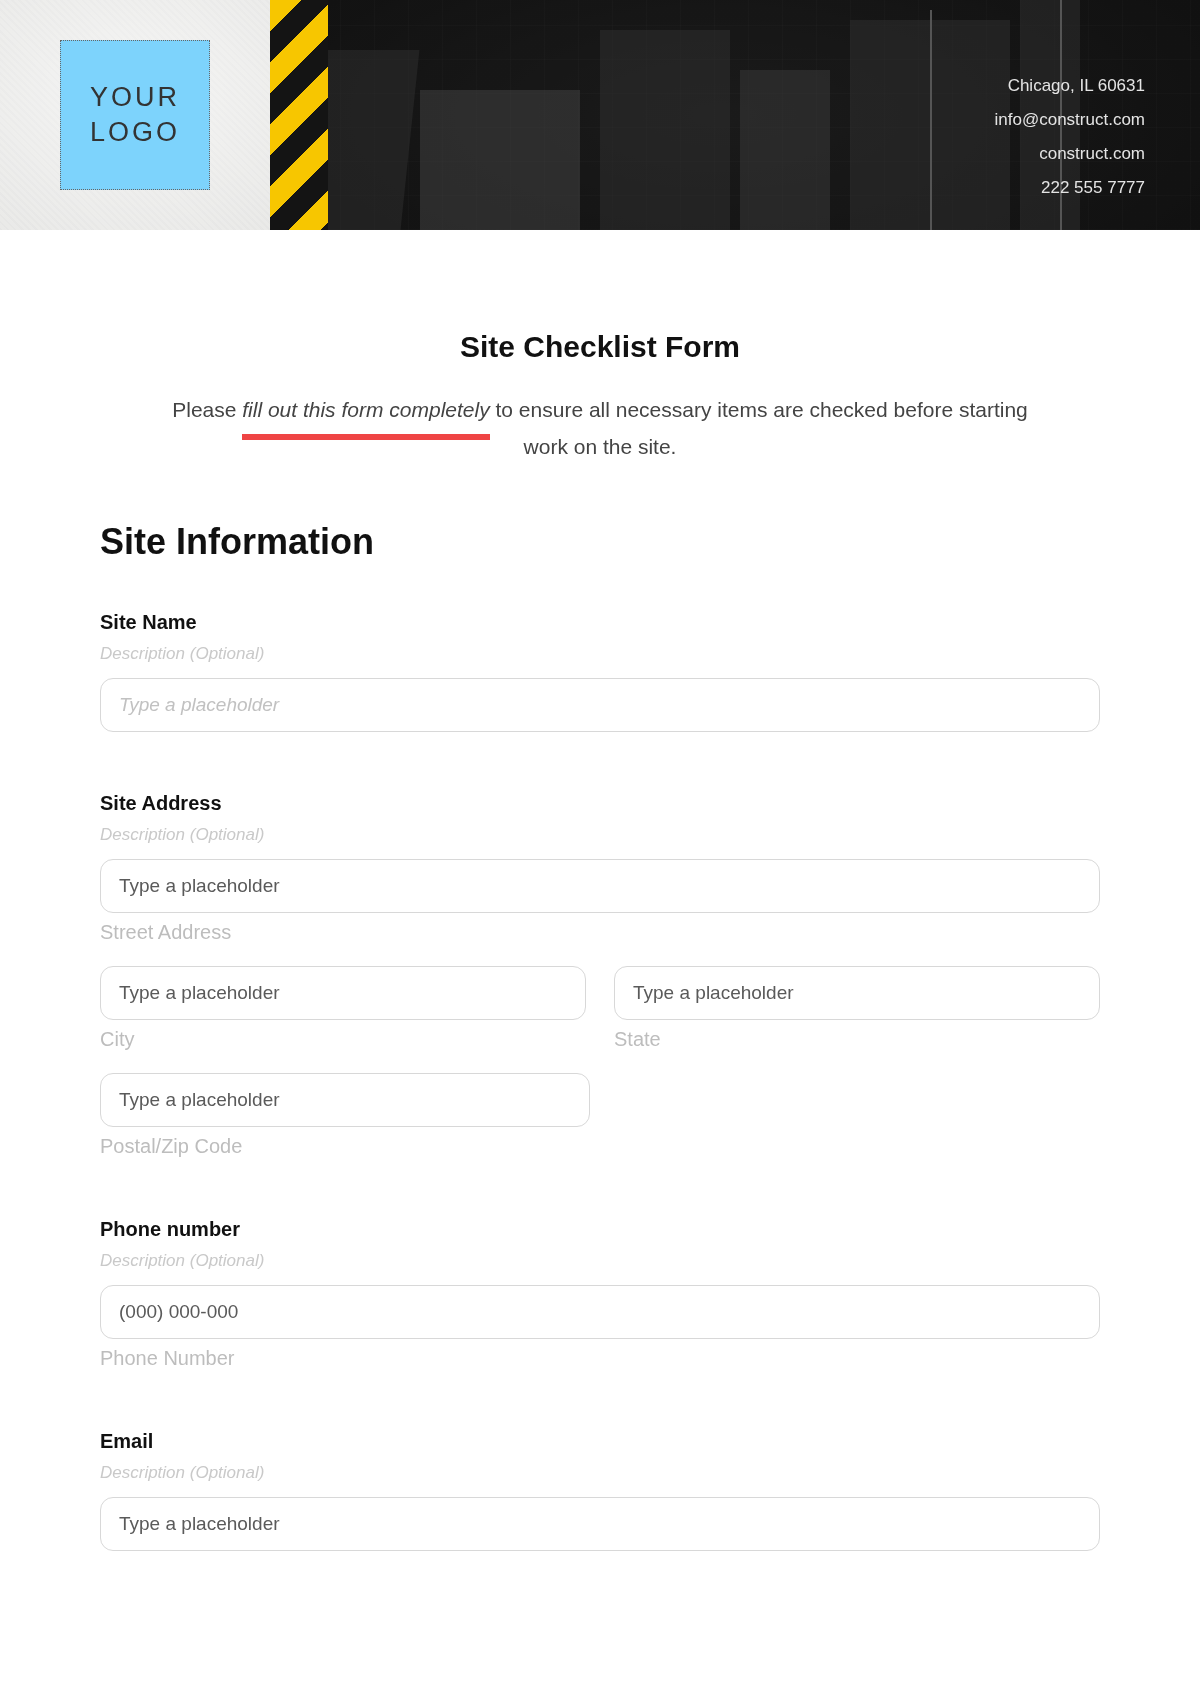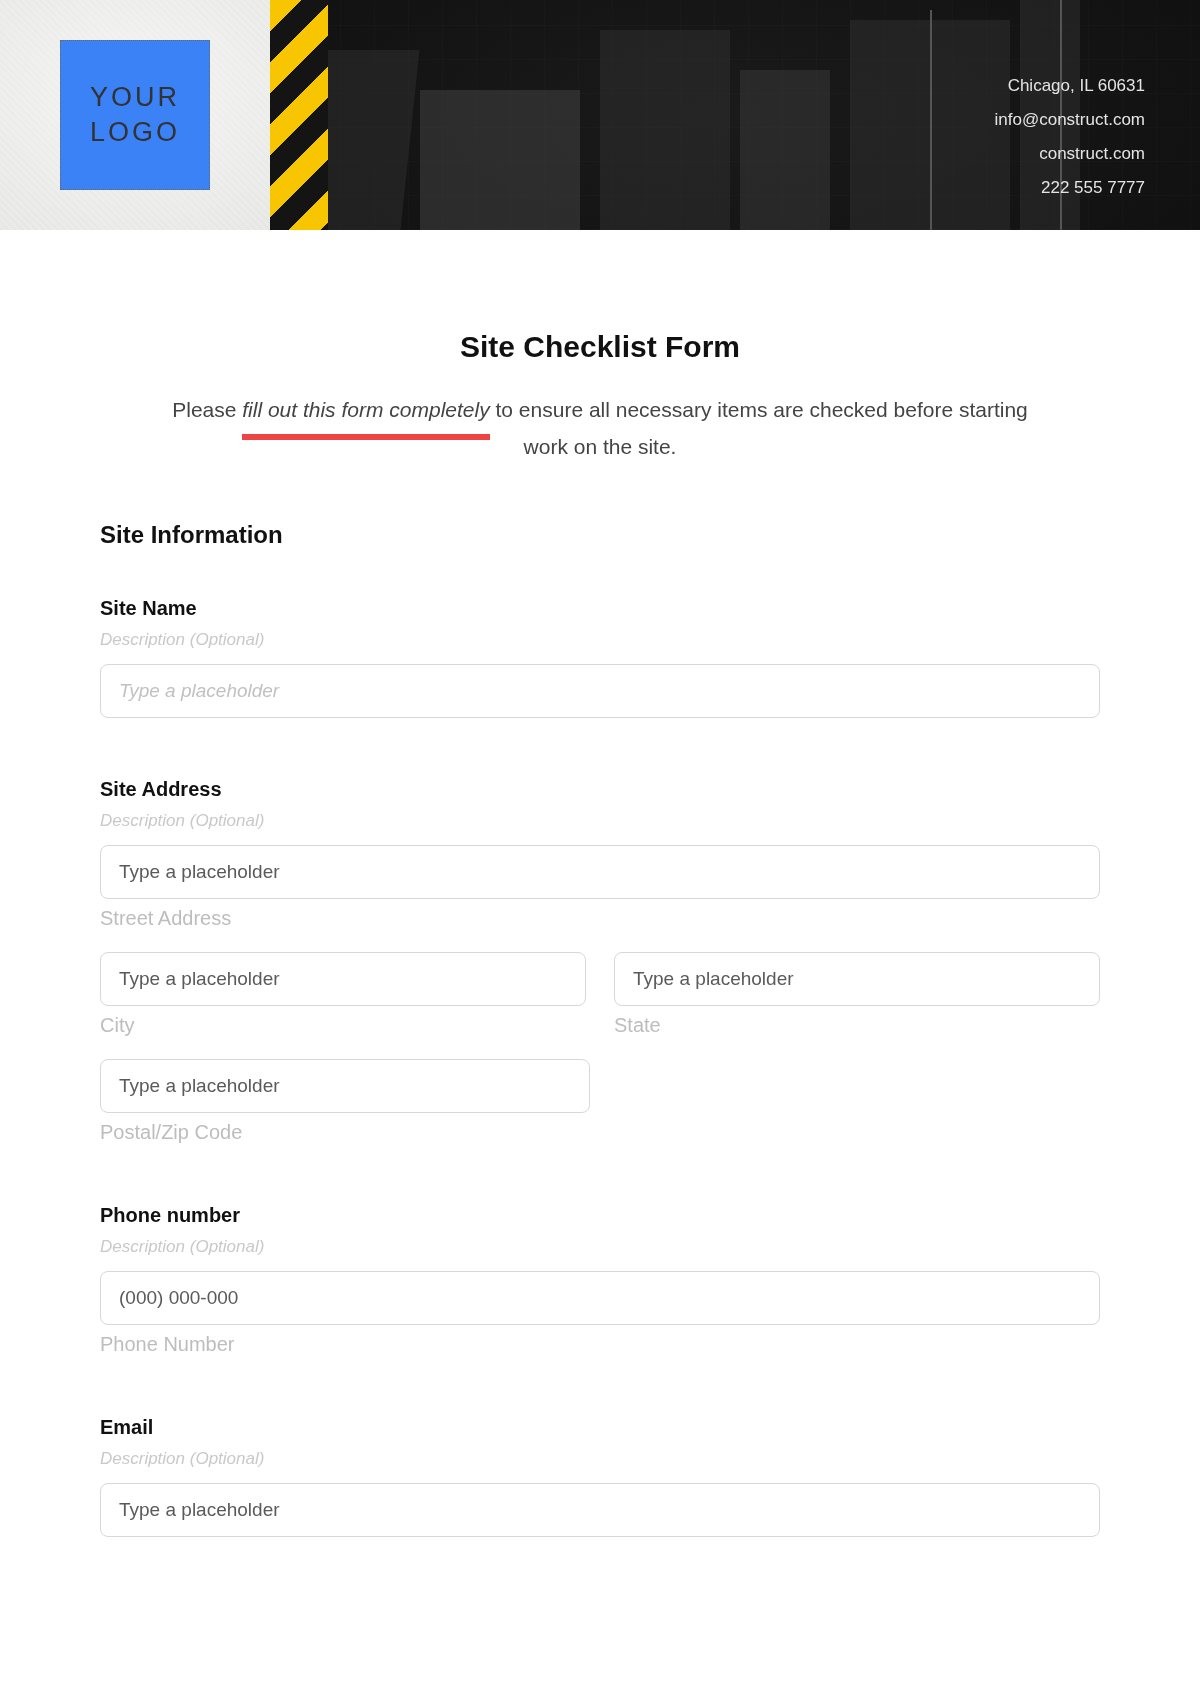--- a/index.html
+++ b/index.html
@@ -53,21 +53,21 @@
     }
     .logo-panel::before{
       content:"";position:absolute;inset:0;
       background: radial-gradient(400px 300px at 50% 40%, rgba(255,255,255,0.6), transparent 70%),
                   repeating-linear-gradient(45deg, rgba(0,0,0,0.02) 0 2px, transparent 2px 5px);
     }
     .logo-box {
       position:relative;
       width: 150px; height: 150px;
       border: 1.5px dotted #666;
-      background: #3b82f6;
+      background: #7dd3fc;
       display:flex;align-items:center;justify-content:center;
       font-family: "Arial Narrow", Arial, sans-serif;
       font-size: 27px;
       letter-spacing: 3px;
       color:#333;
       text-align:center;
       line-height:1.3;
     }
     
     .hazard {
@@ -109,21 +109,21 @@
       line-height:1.75;
       max-width:860px;
       margin:0 auto 55px auto;
     }
     .form-intro .underlined{
       border-bottom:6px solid #ef4444;
       padding-bottom:13px;
       font-style:italic;
     }
     .section-heading {
-      font-size:24px;
+      font-size:36px;
       font-weight:700;
       color:#111;
       margin-bottom:48px;
     }
     .field-block {
       margin-bottom:60px;
     }
     .field-label {
       font-size:20px;
       font-weight:700;
@@ -133,21 +133,21 @@
     .field-desc {
       font-size:17px;
       color:#c9c9c9;
       font-style:italic;
       margin-bottom:14px;
     }
     .text-input {
       width:100%;
       height:54px;
       border:1px solid #d8d8d8;
-      border-radius:8px;
+      border-radius:13px;
       padding:0 18px;
       font-size:19px;
       color:#333;
       font-family:inherit;
     }
     .text-input::placeholder{color:#c1c1c1;font-style:italic;}
     .text-input.plain::placeholder{font-style:normal;color:#5a5a5a;}
     .sub-label {
       font-size:20px;
       color:#bdbdbd;

